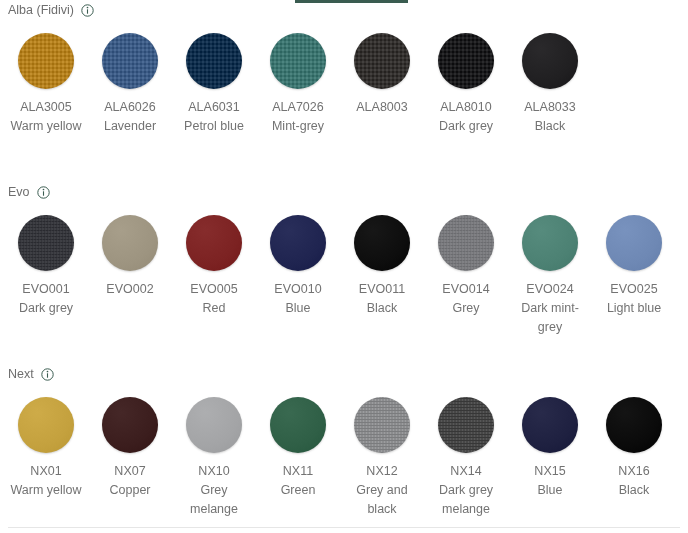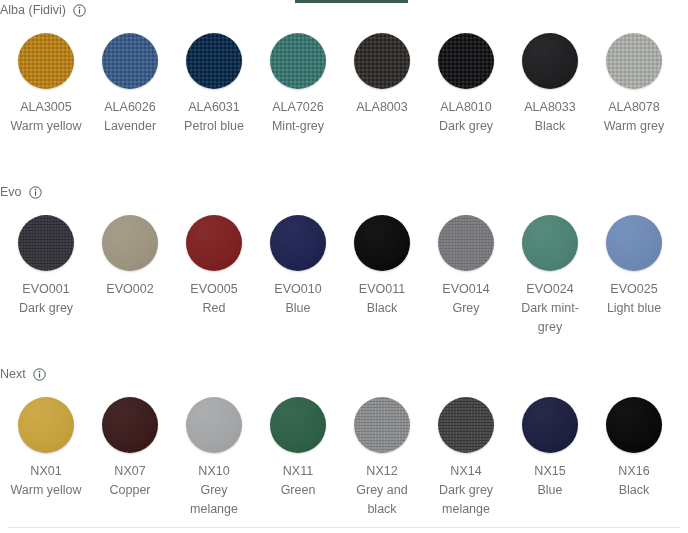--- a/index.html
+++ b/index.html
@@ -38,20 +38,21 @@
 
   .fabric-section {
     padding: 0;
     margin: 0;
   }
 
   .section-header {
     display: flex;
     align-items: center;
     gap: 7px;
+    padding-left: 8px;
     height: 20px;
   }
 
   .section-title {
     font-size: 12.5px;
     color: #6e6e6e;
     line-height: 20px;
     white-space: nowrap;
   }
 
@@ -179,27 +180,20 @@
           <span class="swatch-name">Dark grey</span>
         </div>
       </div>
       <div class="swatch-item">
         <div class="swatch-circle" style="background-color: rgb(32, 31, 33); background-image: radial-gradient(circle at 34% 28%, rgb(42, 41, 43) 0%, rgb(32, 31, 33) 62%, rgb(22, 21, 23) 100%); background-size: auto;"></div>
         <div class="swatch-label">
           <span class="swatch-code">ALA8033</span>
           <span class="swatch-name">Black</span>
         </div>
       </div>
-      <div class="swatch-item">
-        <div class="swatch-circle" style="background-color: rgb(168, 170, 165); background-image: radial-gradient(circle at 1px 1px, rgb(184, 186, 181) 0.8px, transparent 1px), radial-gradient(circle at 3px 3px, rgb(152, 154, 149) 0.8px, transparent 1px); background-size: 4px 4px, 4px 4px;"></div>
-        <div class="swatch-label">
-          <span class="swatch-code">ALA8078</span>
-          <span class="swatch-name">Warm grey</span>
-        </div>
-      </div>
     </div>
   </section>
 
   <section class="fabric-section" id="section-evo">
     <div class="section-header">
       <span class="section-title">Evo</span>
       <span class="info-icon">
         <svg width="13" height="13" viewBox="0 0 13 13" aria-hidden="true">
           <circle cx="6.5" cy="6.5" r="5.7" fill="none" stroke="#3a5c50" stroke-width="1"></circle>
           <circle cx="6.5" cy="3.5" r="0.85" fill="#3a5c50"></circle>

